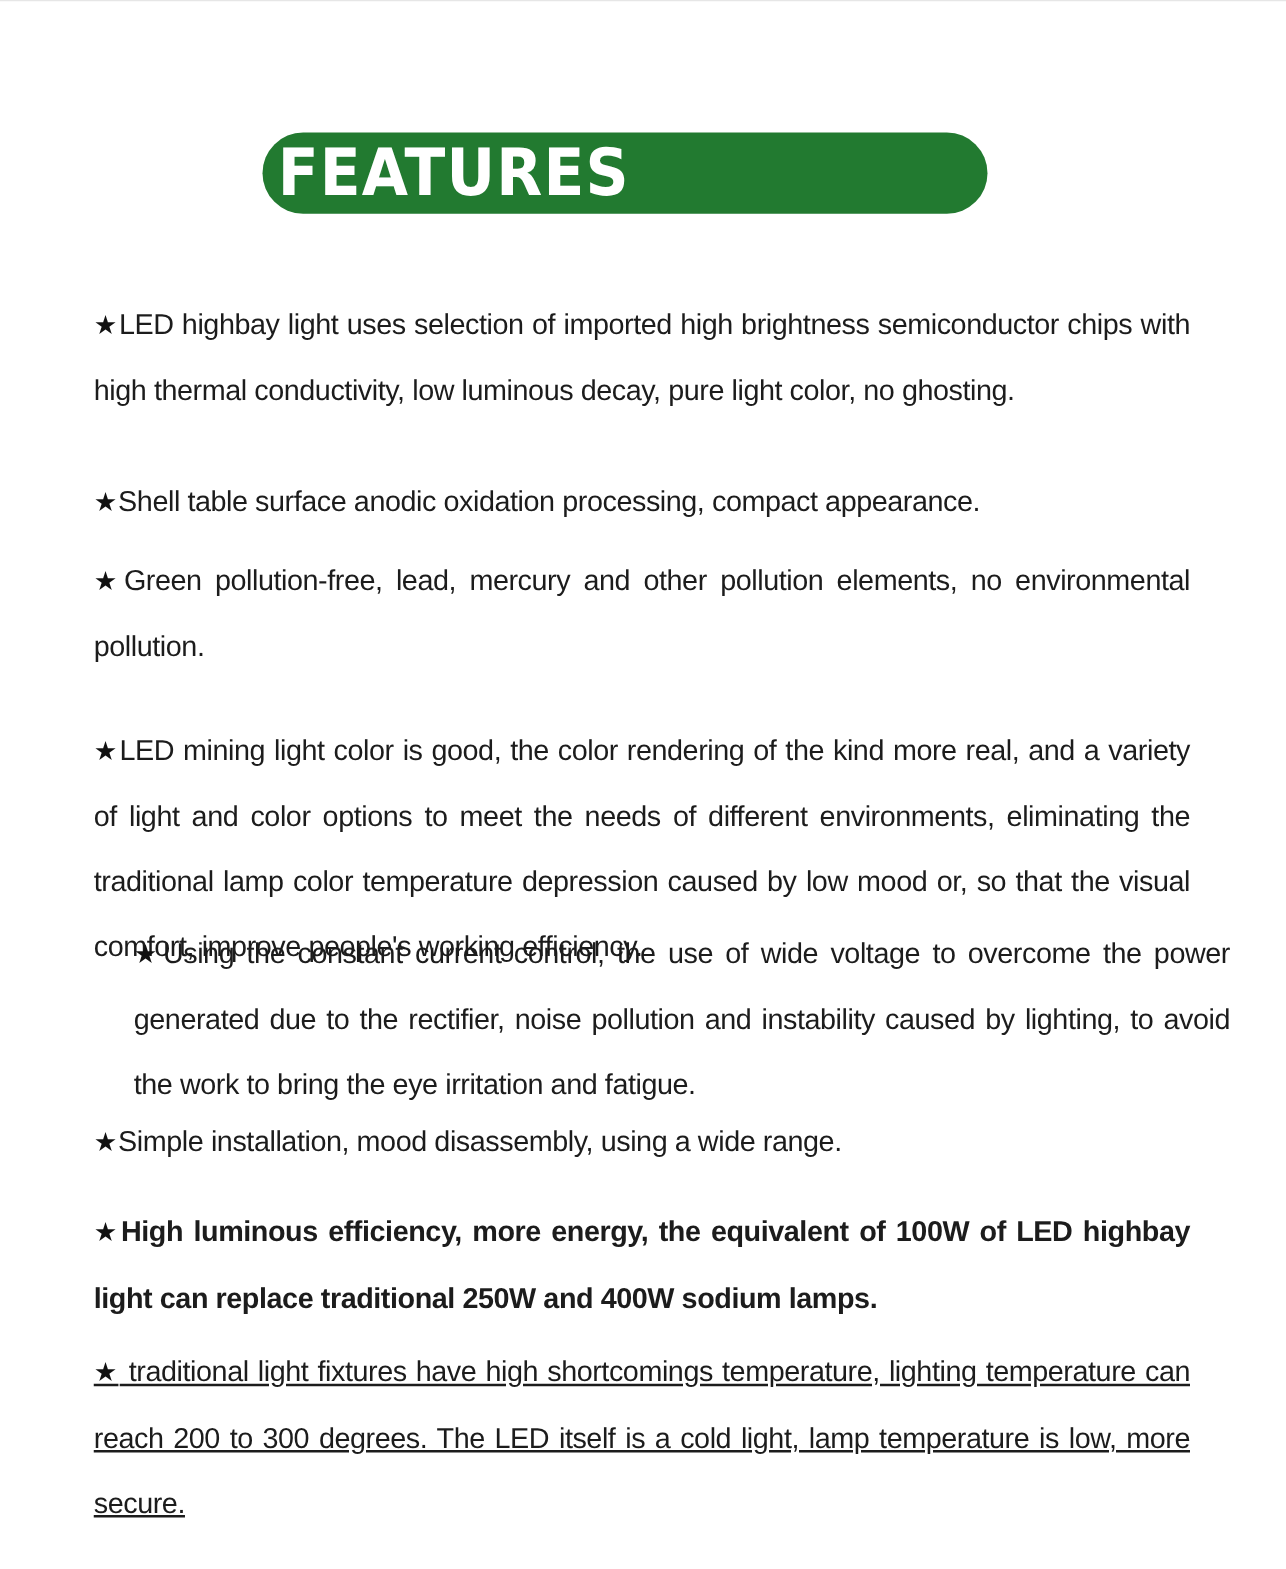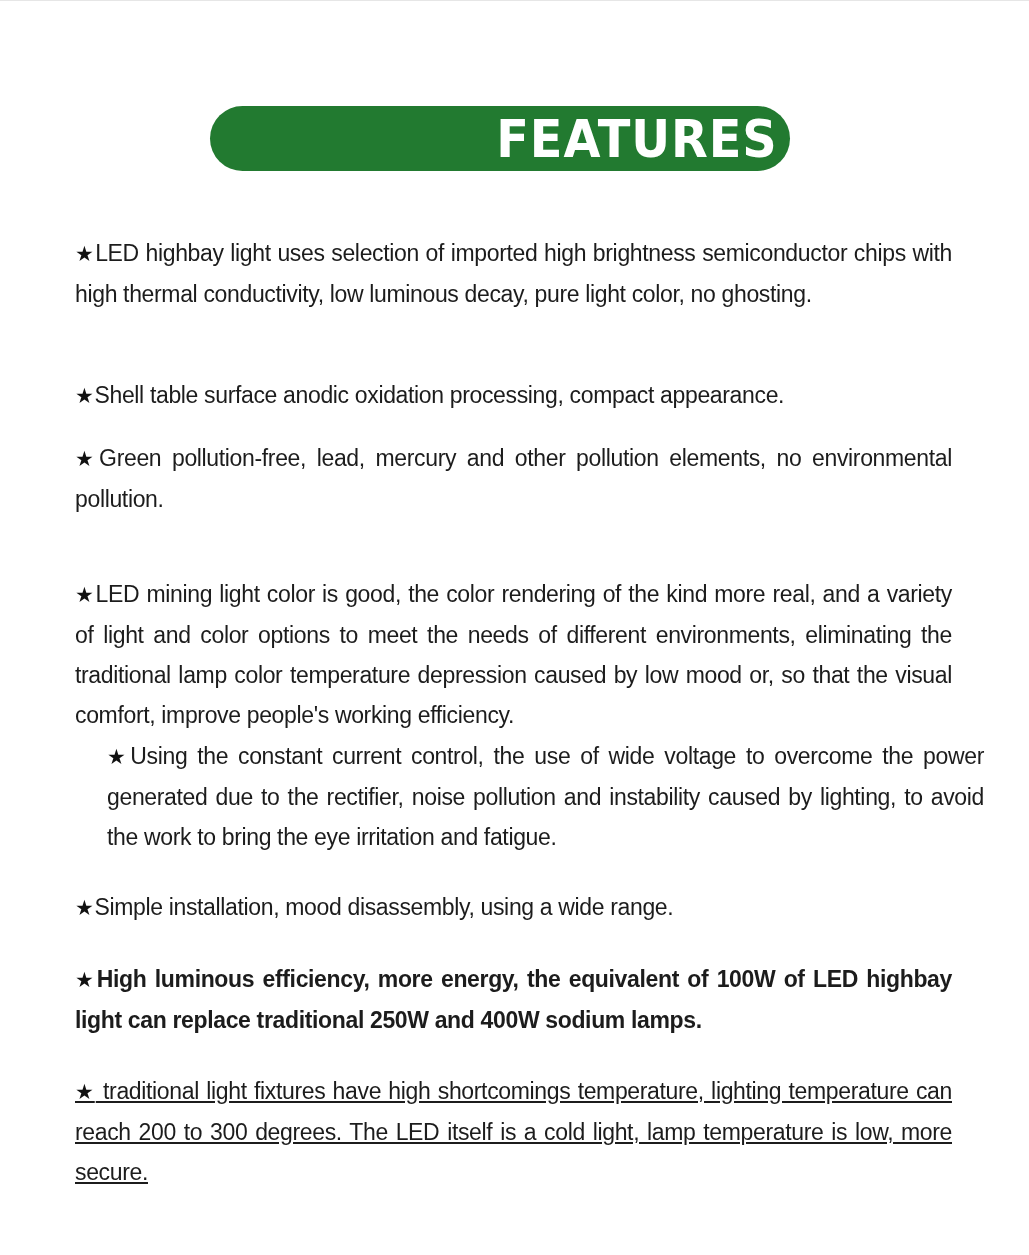--- a/index.html
+++ b/index.html
@@ -24,21 +24,21 @@
     .banner {
       position: absolute;
       left: 210px;
       top: 106px;
       width: 580px;
       height: 65px;
       border-radius: 33px;
       background: #227a30;
       display: flex;
       align-items: center;
-      justify-content: flex-end;
+      justify-content: flex-start;
     }
     .banner-title {
       color: #ffffff;
       font-family: "DejaVu Sans", sans-serif;
       font-weight: bold;
       font-size: 52px;
       letter-spacing: 1px;
       line-height: 1;
       transform: scaleX(0.92);
     }
@@ -48,21 +48,21 @@
       width: 877px;
       margin: 0;
       padding: 0;
       list-style: none;
     }
     .feature {
       position: absolute;
       left: 0;
       width: 877px;
       font-size: 23px;
-      line-height: 40px;
+      line-height: 52px;
       text-align: justify;
       letter-spacing: -0.35px;
       color: #1c1c1c;
       hyphens: manual;
     }
     .feature .star {
       font-family: "DejaVu Sans", sans-serif;
       font-size: 21px;
       color: #111111;
       margin-right: 1px;

